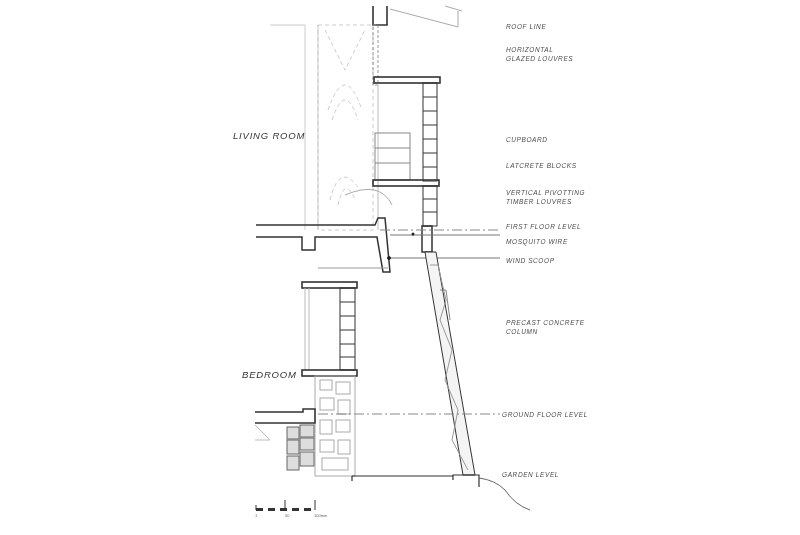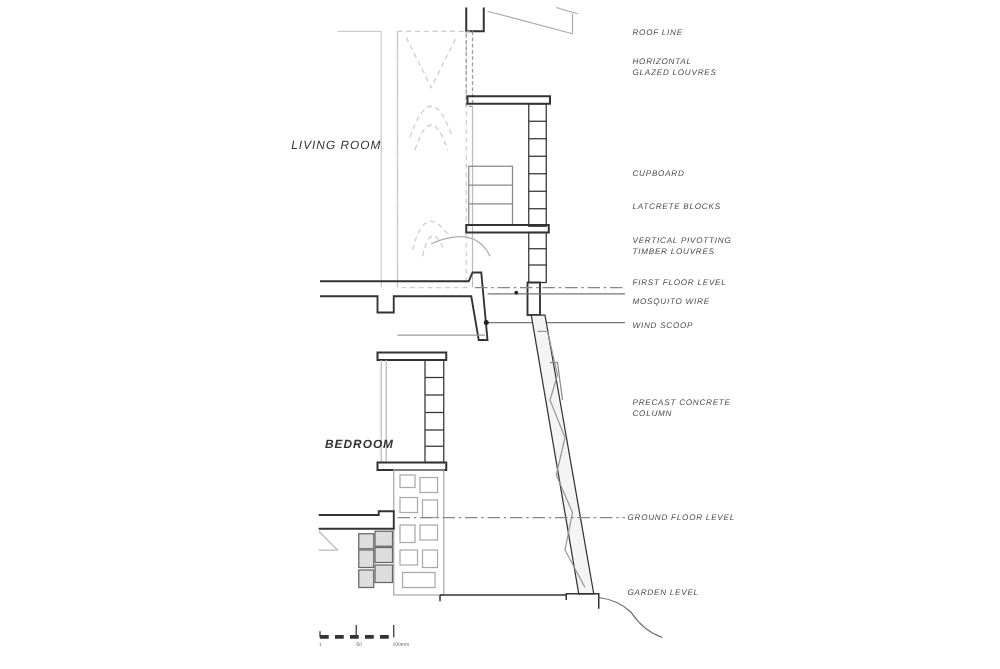--- a/index.html
+++ b/index.html
@@ -1,19 +1,19 @@
 <!DOCTYPE html>
 <html><head>
 <meta charset="utf-8">
 <style>
   html, body { margin:0; padding:0; background:#ffffff; }
   body { width:800px; height:535px; position:relative; overflow:hidden; font-family:"Liberation Sans", sans-serif; }
   #drawing { position:absolute; left:0; top:0; width:800px; height:535px; }
   .lbl { position:absolute; font-family:"Liberation Sans", sans-serif; font-style:italic; color:#4a4a4a; font-size:6.5px; letter-spacing:0.6px; line-height:9px; white-space:pre; }
-  .room { position:absolute; font-family:"Liberation Sans", sans-serif; font-style:italic; color:#333; font-size:9.5px; letter-spacing:0.8px; }
+  .room { position:absolute; font-family:"Liberation Sans", sans-serif; font-style:italic; color:#333; font-size:9.5px; letter-spacing:0.8px;margin-top:19px; }
   .scale-txt { position:absolute; font-family:"Liberation Sans", sans-serif; font-size:4px; color:#666; }
 </style>
 </head>
 <body>
 
 <svg id="drawing" viewBox="0 0 800 535" xmlns="http://www.w3.org/2000/svg">
   <g stroke="#333" fill="none" stroke-width="1">
 
     <g>
       <path d="M373 6 L373 25 L387 25 L387 6" stroke-width="1.6"></path>
@@ -134,21 +134,21 @@
       <rect x="256" y="508" width="7" height="3" fill="#333" stroke="none"></rect>
       <rect x="268" y="508" width="7" height="3" fill="#333" stroke="none"></rect>
       <rect x="280" y="508" width="7" height="3" fill="#333" stroke="none"></rect>
       <rect x="292" y="508" width="7" height="3" fill="#333" stroke="none"></rect>
       <rect x="304" y="508" width="7" height="3" fill="#333" stroke="none"></rect>
     </g>
   </g>
 </svg>
 
 <div class="room" style="left:233px;top:111px;">LIVING ROOM</div>
-<div class="room" style="left:260px;top:350px;font-weight:bold;">BEDROOM</div>
+<div class="room" style="left:242px;top:350px;">BEDROOM</div>
 
 <div class="lbl" style="left:506px;top:22px;">ROOF LINE</div>
 <div class="lbl" style="left:506px;top:45px;">HORIZONTAL
 GLAZED LOUVRES</div>
 <div class="lbl" style="left:506px;top:135px;">CUPBOARD</div>
 <div class="lbl" style="left:506px;top:161px;">LATCRETE BLOCKS</div>
 <div class="lbl" style="left:506px;top:188px;">VERTICAL PIVOTTING
 TIMBER LOUVRES</div>
 <div class="lbl" style="left:506px;top:222px;">FIRST FLOOR LEVEL</div>
 <div class="lbl" style="left:506px;top:237px;">MOSQUITO WIRE</div>

